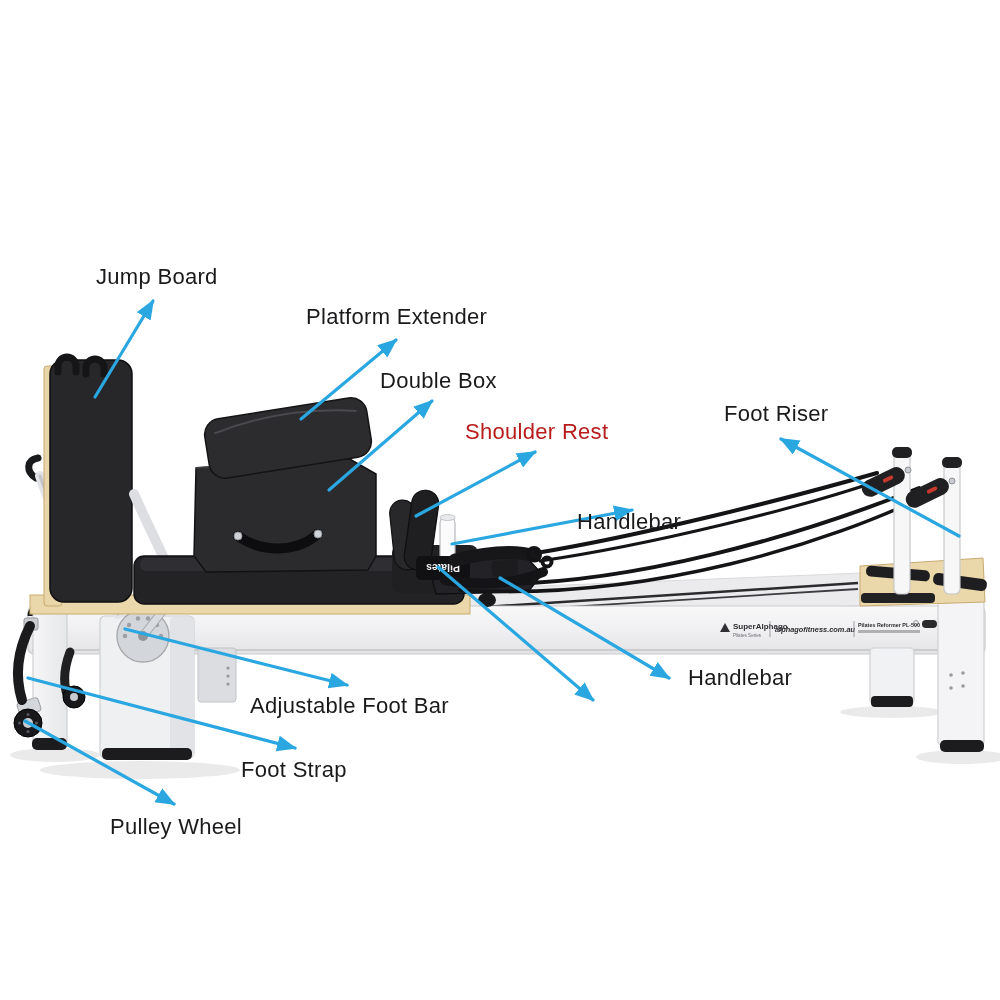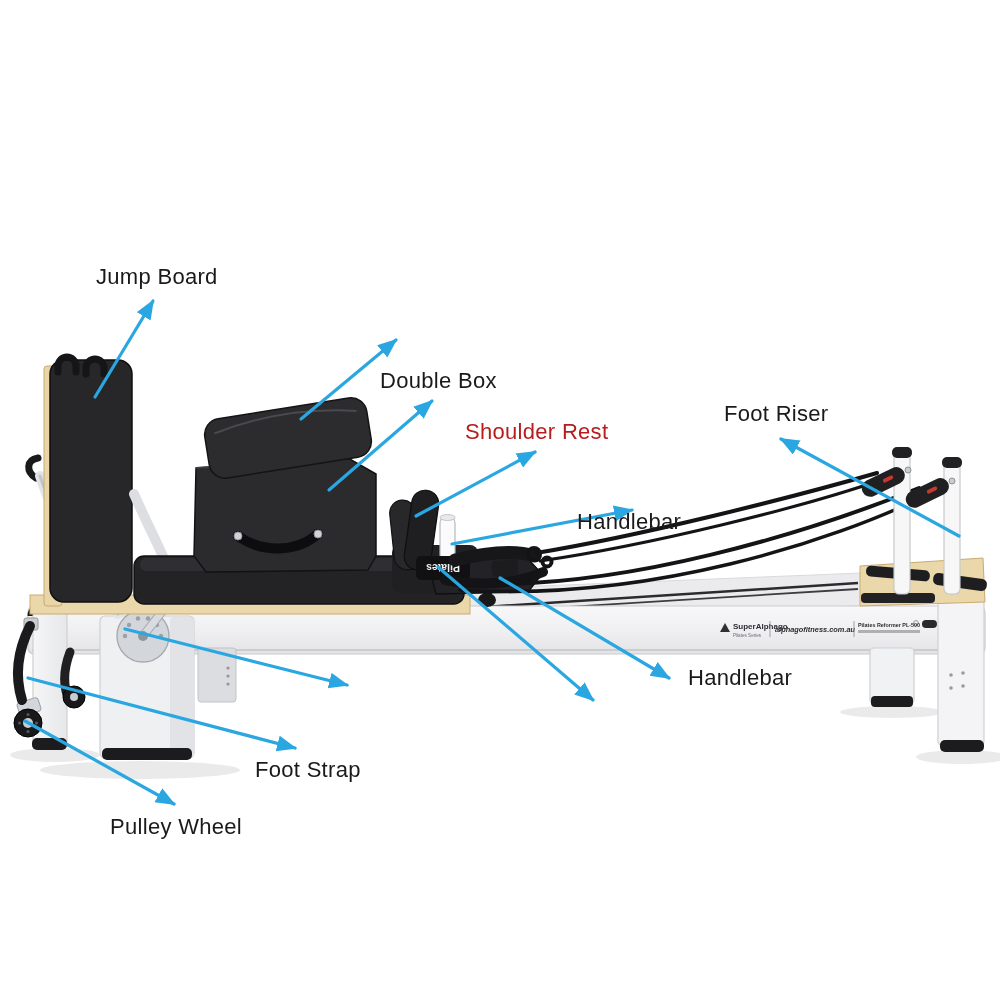--- a/index.html
+++ b/index.html
@@ -232,21 +232,23 @@
       <line x1="959" y1="536" x2="781" y2="439" stroke="#2AA7E1" stroke-width="3.2" stroke-linecap="round" marker-end="url(#ah)"></line>
       <line x1="500" y1="578" x2="669" y2="678" stroke="#2AA7E1" stroke-width="3.2" stroke-linecap="round" marker-end="url(#ah)"></line>
       <line x1="438" y1="567" x2="593" y2="700" stroke="#2AA7E1" stroke-width="3.2" stroke-linecap="round" marker-end="url(#ah)"></line>
       <line x1="125" y1="629" x2="347" y2="685" stroke="#2AA7E1" stroke-width="3.2" stroke-linecap="round" marker-end="url(#ah)"></line>
       <line x1="28" y1="678" x2="295" y2="748" stroke="#2AA7E1" stroke-width="3.2" stroke-linecap="round" marker-end="url(#ah)"></line>
       <line x1="25" y1="721" x2="174" y2="804" stroke="#2AA7E1" stroke-width="3.2" stroke-linecap="round" marker-end="url(#ah)"></line>
     </svg>
 
   <div id="labels">
       <div class="part-label" style="left: 96px; top: 264px; color: rgb(26, 26, 28);">Jump Board</div>
+      <div class="part-label" style="left: 306px; top: 304px; color: rgb(26, 26, 28);">Platform Extender</div>
       <div class="part-label" style="left: 380px; top: 368px; color: rgb(26, 26, 28);">Double Box</div>
       <div class="part-label" style="left: 465px; top: 419px; color: #b91c1c;">Shoulder Rest</div>
       <div class="part-label" style="left: 577px; top: 477px; color: rgb(26, 26, 28); margin-top: 32px;">Handlebar</div>
       <div class="part-label" style="left: 724px; top: 401px; color: rgb(26, 26, 28);">Foot Riser</div>
       <div class="part-label" style="left: 688px; top: 665px; color: rgb(26, 26, 28);">Handlebar</div>
-      <div class="part-label" style="left: 241px; top: 757px; color: rgb(26, 26, 28); margin-left: 14px;">Foot Strap</div>
+      <div class="part-label" style="left: 250px; top: 693px; color: rgb(26, 26, 28);">Adjustable Foot Bar</div>
+      <div class="part-label" style="left: 241px; top: 757px; color: rgb(26, 26, 28);">Foot Strap</div>
       <div class="part-label" style="left: 110px; top: 814px; color: rgb(26, 26, 28); text-align: right;">Pulley Wheel</div>
     </div>
 </div>
 
 </body></html>

